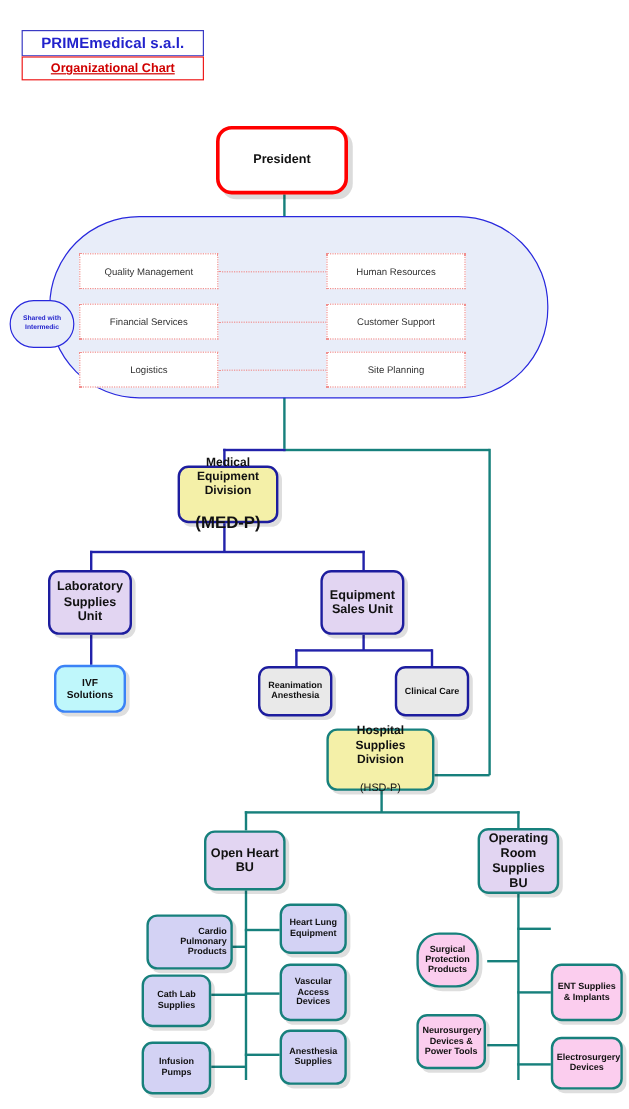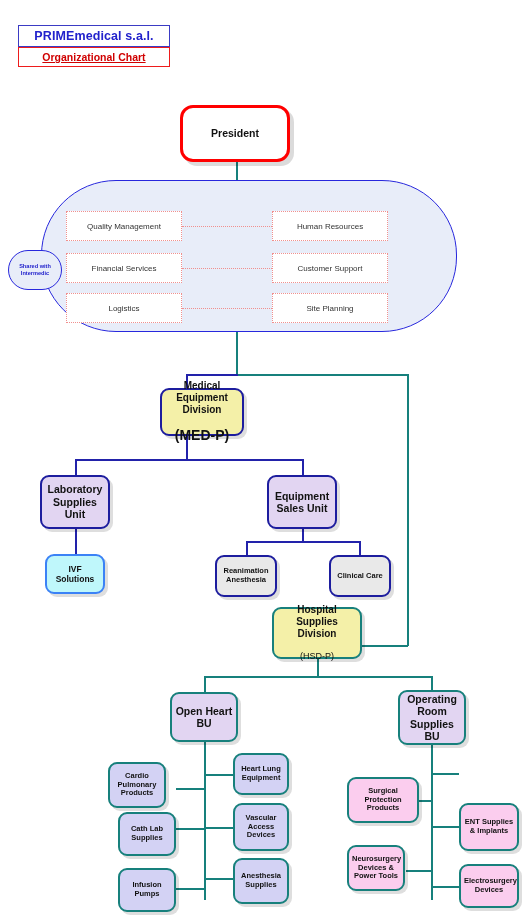--- a/index.html
+++ b/index.html
@@ -125,21 +125,21 @@
   <div class="svc" style="left:66px;top:293px;">Logistics</div>
 
   <div class="svc" style="left:272px;top:211px;">Human Resources</div>
   <div class="svc" style="left:272px;top:253px;">Customer Support</div>
   <div class="svc" style="left:272px;top:293px;">Site Planning</div>
 
   <div class="node n-pres" style="left:180px;top:105px;width:110px;height:57px;">
     <span>President</span>
   </div>
 
-  <div class="node n-div-navy" style="left:148px;top:388px;width:84px;height:48px;margin-left:12px;">
+  <div class="node n-div-navy" style="left:148px;top:388px;width:84px;height:48px;">
     <span>
       <span>Medical Equipment Division</span><br>
       <span style="font-weight:bold;font-size:14px;">(MED-P)</span>
     </span>
   </div>
 
   <div class="node n-div-teal" style="left:272px;top:607px;width:90px;height:52px;">
     <span>
       <span>Hospital Supplies Division</span><br>
       <span style="font-weight:normal;font-size:9px;">(HSD-P)</span>
@@ -167,41 +167,41 @@
   </div>
 
   <div class="node n-bu" style="left:170px;top:692px;width:68px;height:50px;">
     <span>Open Heart BU</span>
   </div>
 
   <div class="node n-bu" style="left:398px;top:690px;width:68px;height:55px;">
     <span>Operating Room Supplies BU</span>
   </div>
 
-  <div class="node n-peri" style="left:108px;top:762px;width:58px;height:46px;">
+  <div class="node n-peri" style="left:122px;top:762px;width:72px;height:46px;text-align:right;">
     <span>Cardio Pulmonary Products</span>
   </div>
   <div class="node n-peri" style="left:118px;top:812px;width:58px;height:44px;">
     <span>Cath Lab Supplies</span>
   </div>
   <div class="node n-peri" style="left:118px;top:868px;width:58px;height:44px;">
     <span>Infusion Pumps</span>
   </div>
 
   <div class="node n-peri" style="left:233px;top:753px;width:56px;height:42px;">
     <span>Heart Lung Equipment</span>
   </div>
   <div class="node n-peri" style="left:233px;top:803px;width:56px;height:48px;">
     <span>Vascular Access Devices</span>
   </div>
   <div class="node n-peri" style="left:233px;top:858px;width:56px;height:46px;">
     <span>Anesthesia Supplies</span>
   </div>
 
-  <div class="node n-pink" style="left:347px;top:777px;width:72px;height:46px;">
+  <div class="node n-pink" style="left:347px;top:777px;width:52px;height:46px;border-radius:19px;">
     <span>Surgical Protection Products</span>
   </div>
   <div class="node n-pink" style="left:347px;top:845px;width:58px;height:46px;">
     <span>Neurosurgery Devices &amp; Power Tools</span>
   </div>
 
   <div class="node n-pink" style="left:459px;top:803px;width:60px;height:48px;">
     <span>ENT Supplies &amp; Implants</span>
   </div>
   <div class="node n-pink" style="left:459px;top:864px;width:60px;height:44px;">

